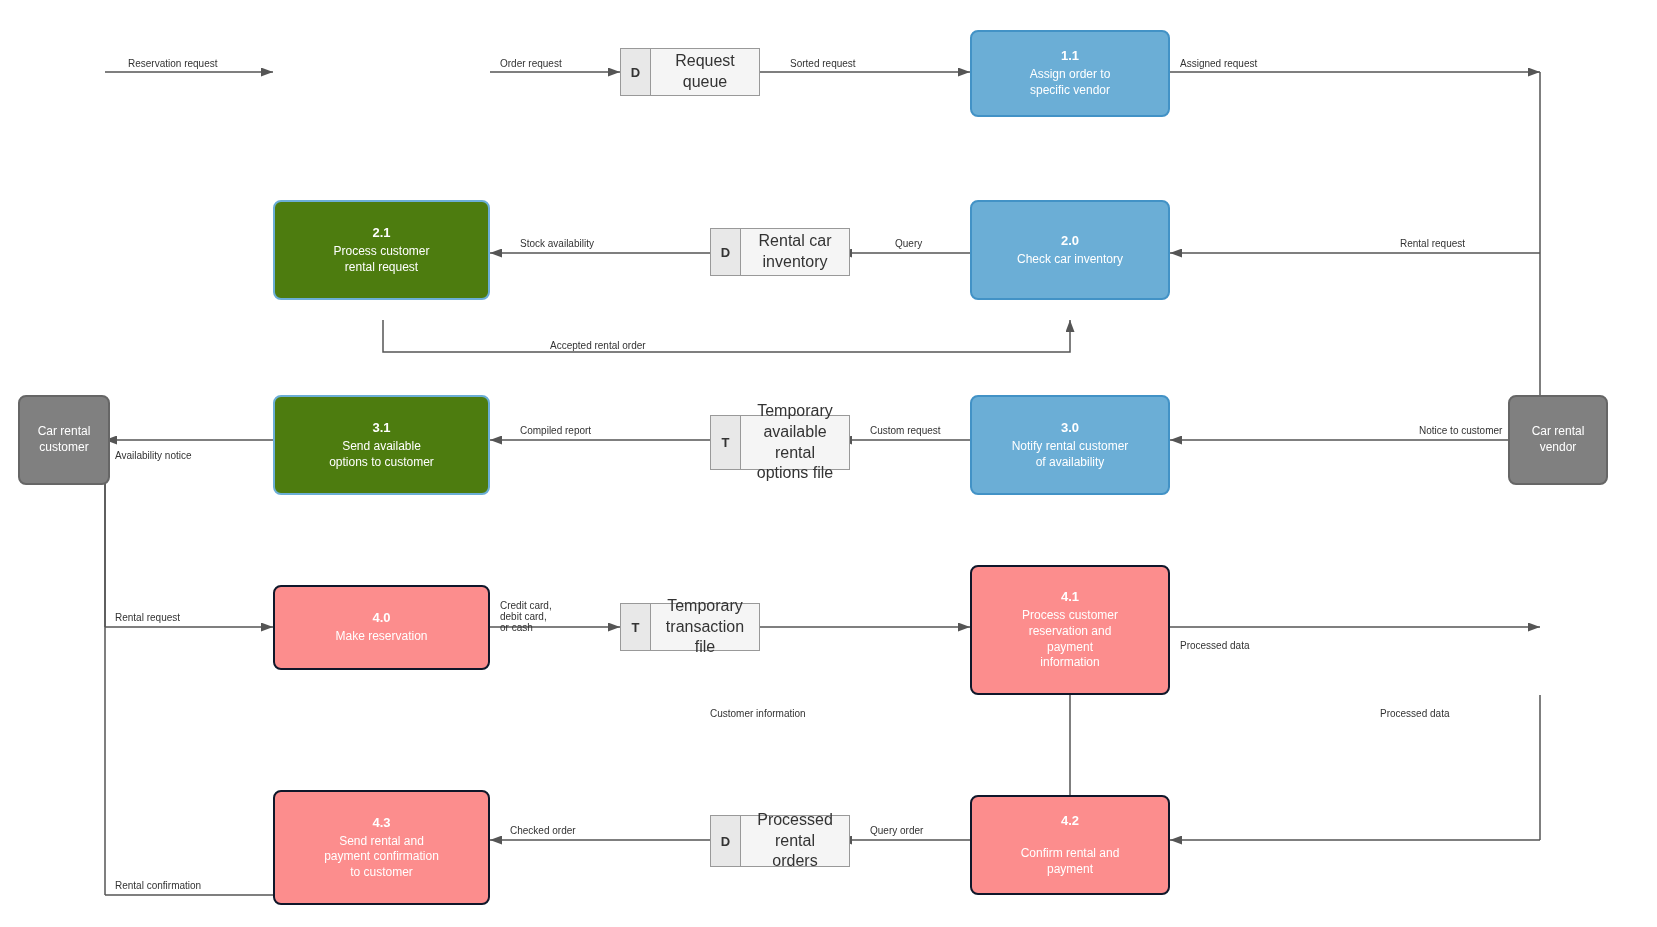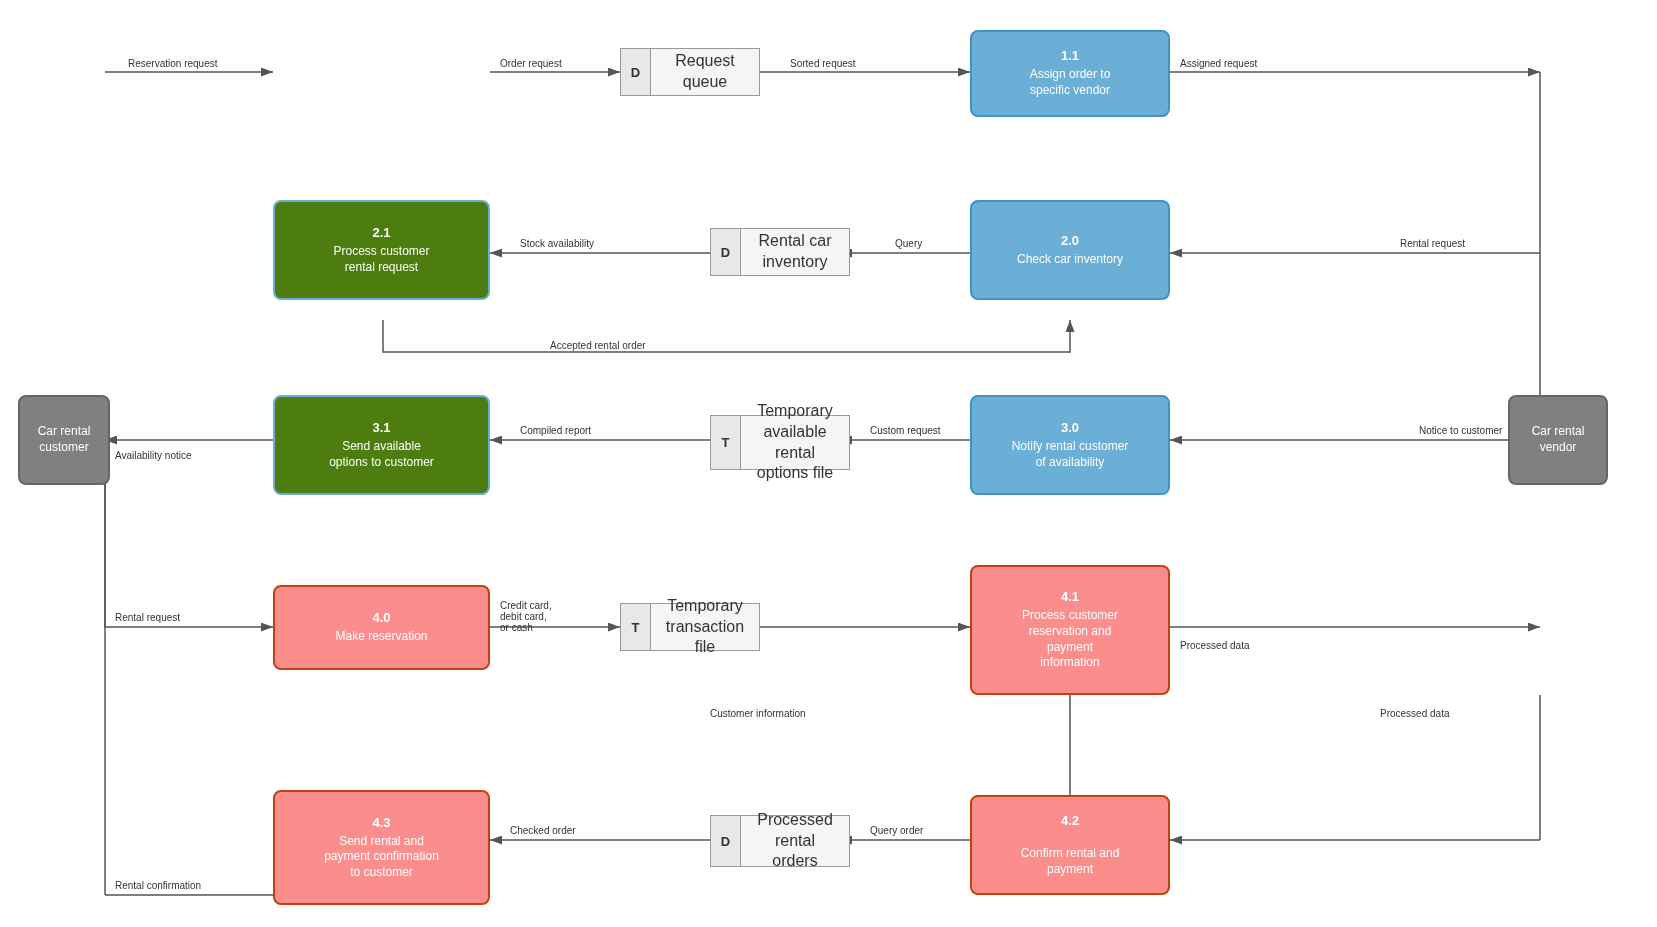--- a/index.html
+++ b/index.html
@@ -21,21 +21,21 @@
       border: 2px solid #4292c6;
       color: #fff;
     }
     .process-blue-light {
       background: #4d7c0f;
       border: 2px solid #6baed6;
       color: #fff;
     }
     .process-pink {
       background: #fc8d8d;
-      border: 2px solid #c2410c;
+      border: 2px solid #0f172a;
       color: #fff;
       align-items: center;
     }
     .process-gray {
       background: #808080;
       border: 2px solid #666;
       color: #fff;
     }
     .process-num {
       font-size: 13px;

